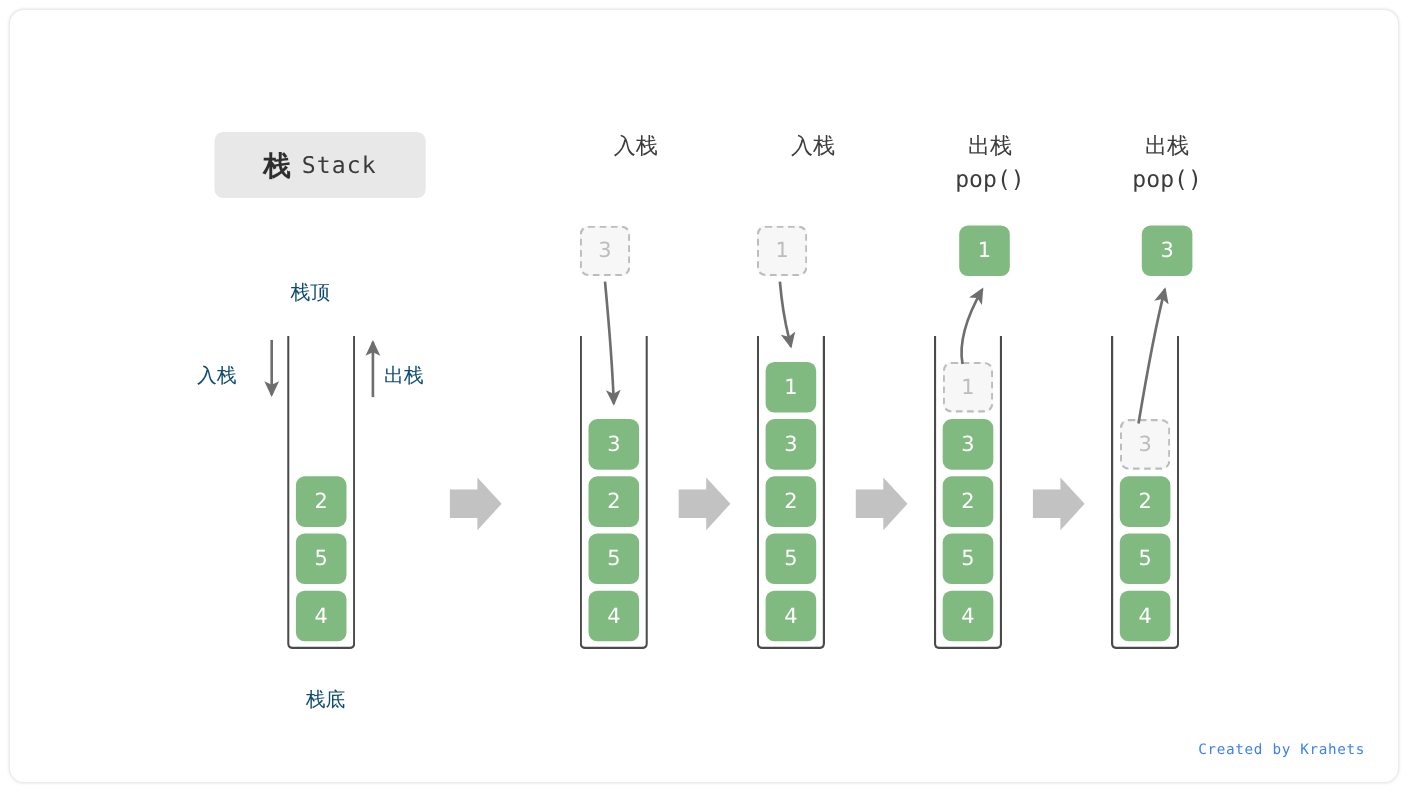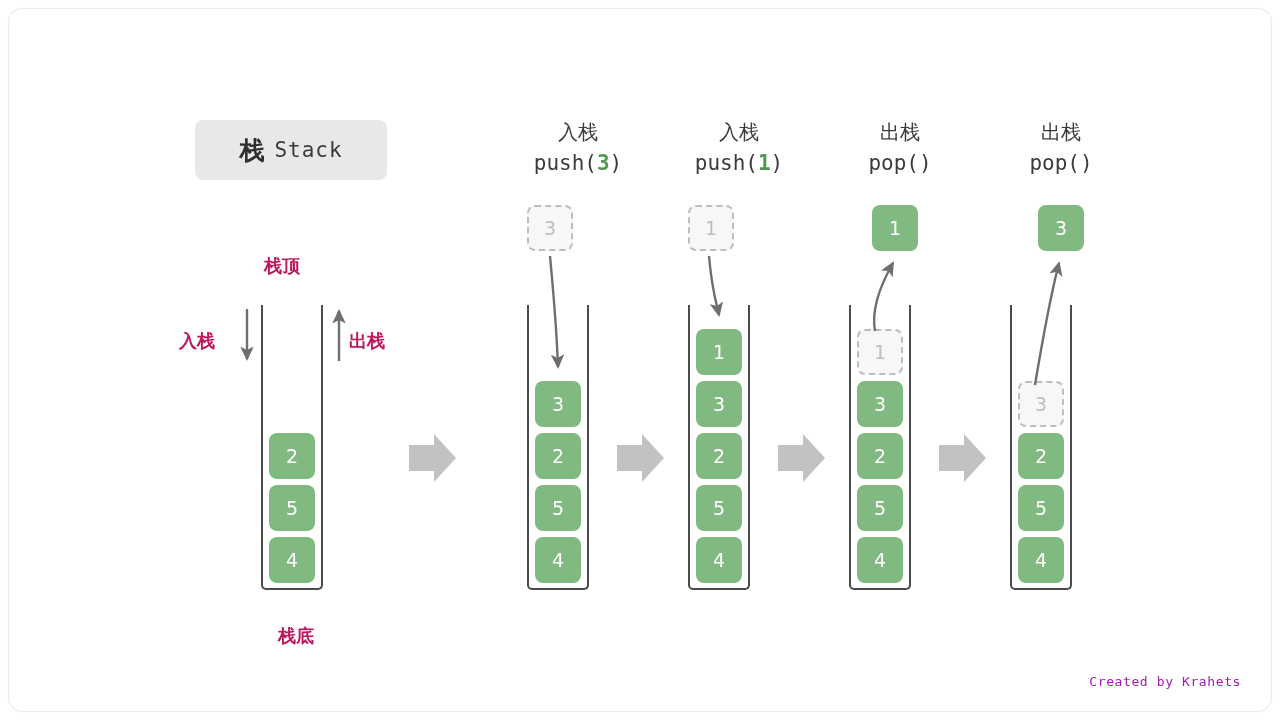--- a/index.html
+++ b/index.html
@@ -35,21 +35,21 @@
     font-family: "DejaVu Sans", "Liberation Sans", sans-serif;
   }
   .title-en {
     font-size: 21px; color: #3a3a3a; letter-spacing: 1px;
     font-family: "DejaVu Sans Mono", "Liberation Mono", monospace;
   }
 
   
   .lbl-bold {
     position: absolute;
-    font-size: 18px; font-weight: 700; color: #be185d;
+    font-size: 18px; font-weight: 400; color: #0c4a6e;
     white-space: nowrap;
     font-family: "DejaVu Sans", "Liberation Sans", sans-serif;
     text-align: right;
   }
 
   
   .col-head {
     position: absolute;
     width: 170px;
     text-align: center;
@@ -100,21 +100,21 @@
     color: #bdbdbd;
   }
 
   
   .overlay { position: absolute; inset: 0; pointer-events: none; }
 
   
   .watermark {
     position: absolute;
     right: 30px; bottom: 22px;
-    font-size: 13px; color: #a21caf;
+    font-size: 13px; color: #3b82f6;
     letter-spacing: 0.6px;
     font-family: "DejaVu Sans Mono", "Liberation Mono", monospace;
   }
 </style>
 </head>
 <body>
 
 <div class="card">
   <div class="stage">
 
@@ -124,26 +124,24 @@
     </div>
 
     <div class="lbl-bold" style="left:255px; top:245px;">栈顶</div>
     <div class="lbl-bold" style="left:269px; top:615px;">栈底</div>
 
     <div class="lbl-bold" style="left:170px; top:320px;">入栈</div>
     <div class="lbl-bold" style="left:340px; top:320px;">出栈</div>
 
     <div class="col-head" style="left:484px; top:108px;">
       <span class="hd-cn">入栈</span>
-      <span class="hd-code"><span>push(</span><span class="arg">3</span><span>)</span></span>
     </div>
 
     <div class="col-head" style="left:645px; top:108px;">
       <span class="hd-cn">入栈</span>
-      <span class="hd-code"><span>push(</span><span class="arg">1</span><span>)</span></span>
     </div>
 
     <div class="col-head" style="left:806px; top:108px;">
       <span class="hd-cn">出栈</span>
       <span class="hd-code"><span>pop(</span><span class="arg"></span><span>)</span></span>
     </div>
 
     <div class="col-head" style="left:967px; top:108px;">
       <span class="hd-cn">出栈</span>
       <span class="hd-code"><span>pop(</span><span class="arg"></span><span>)</span></span>

